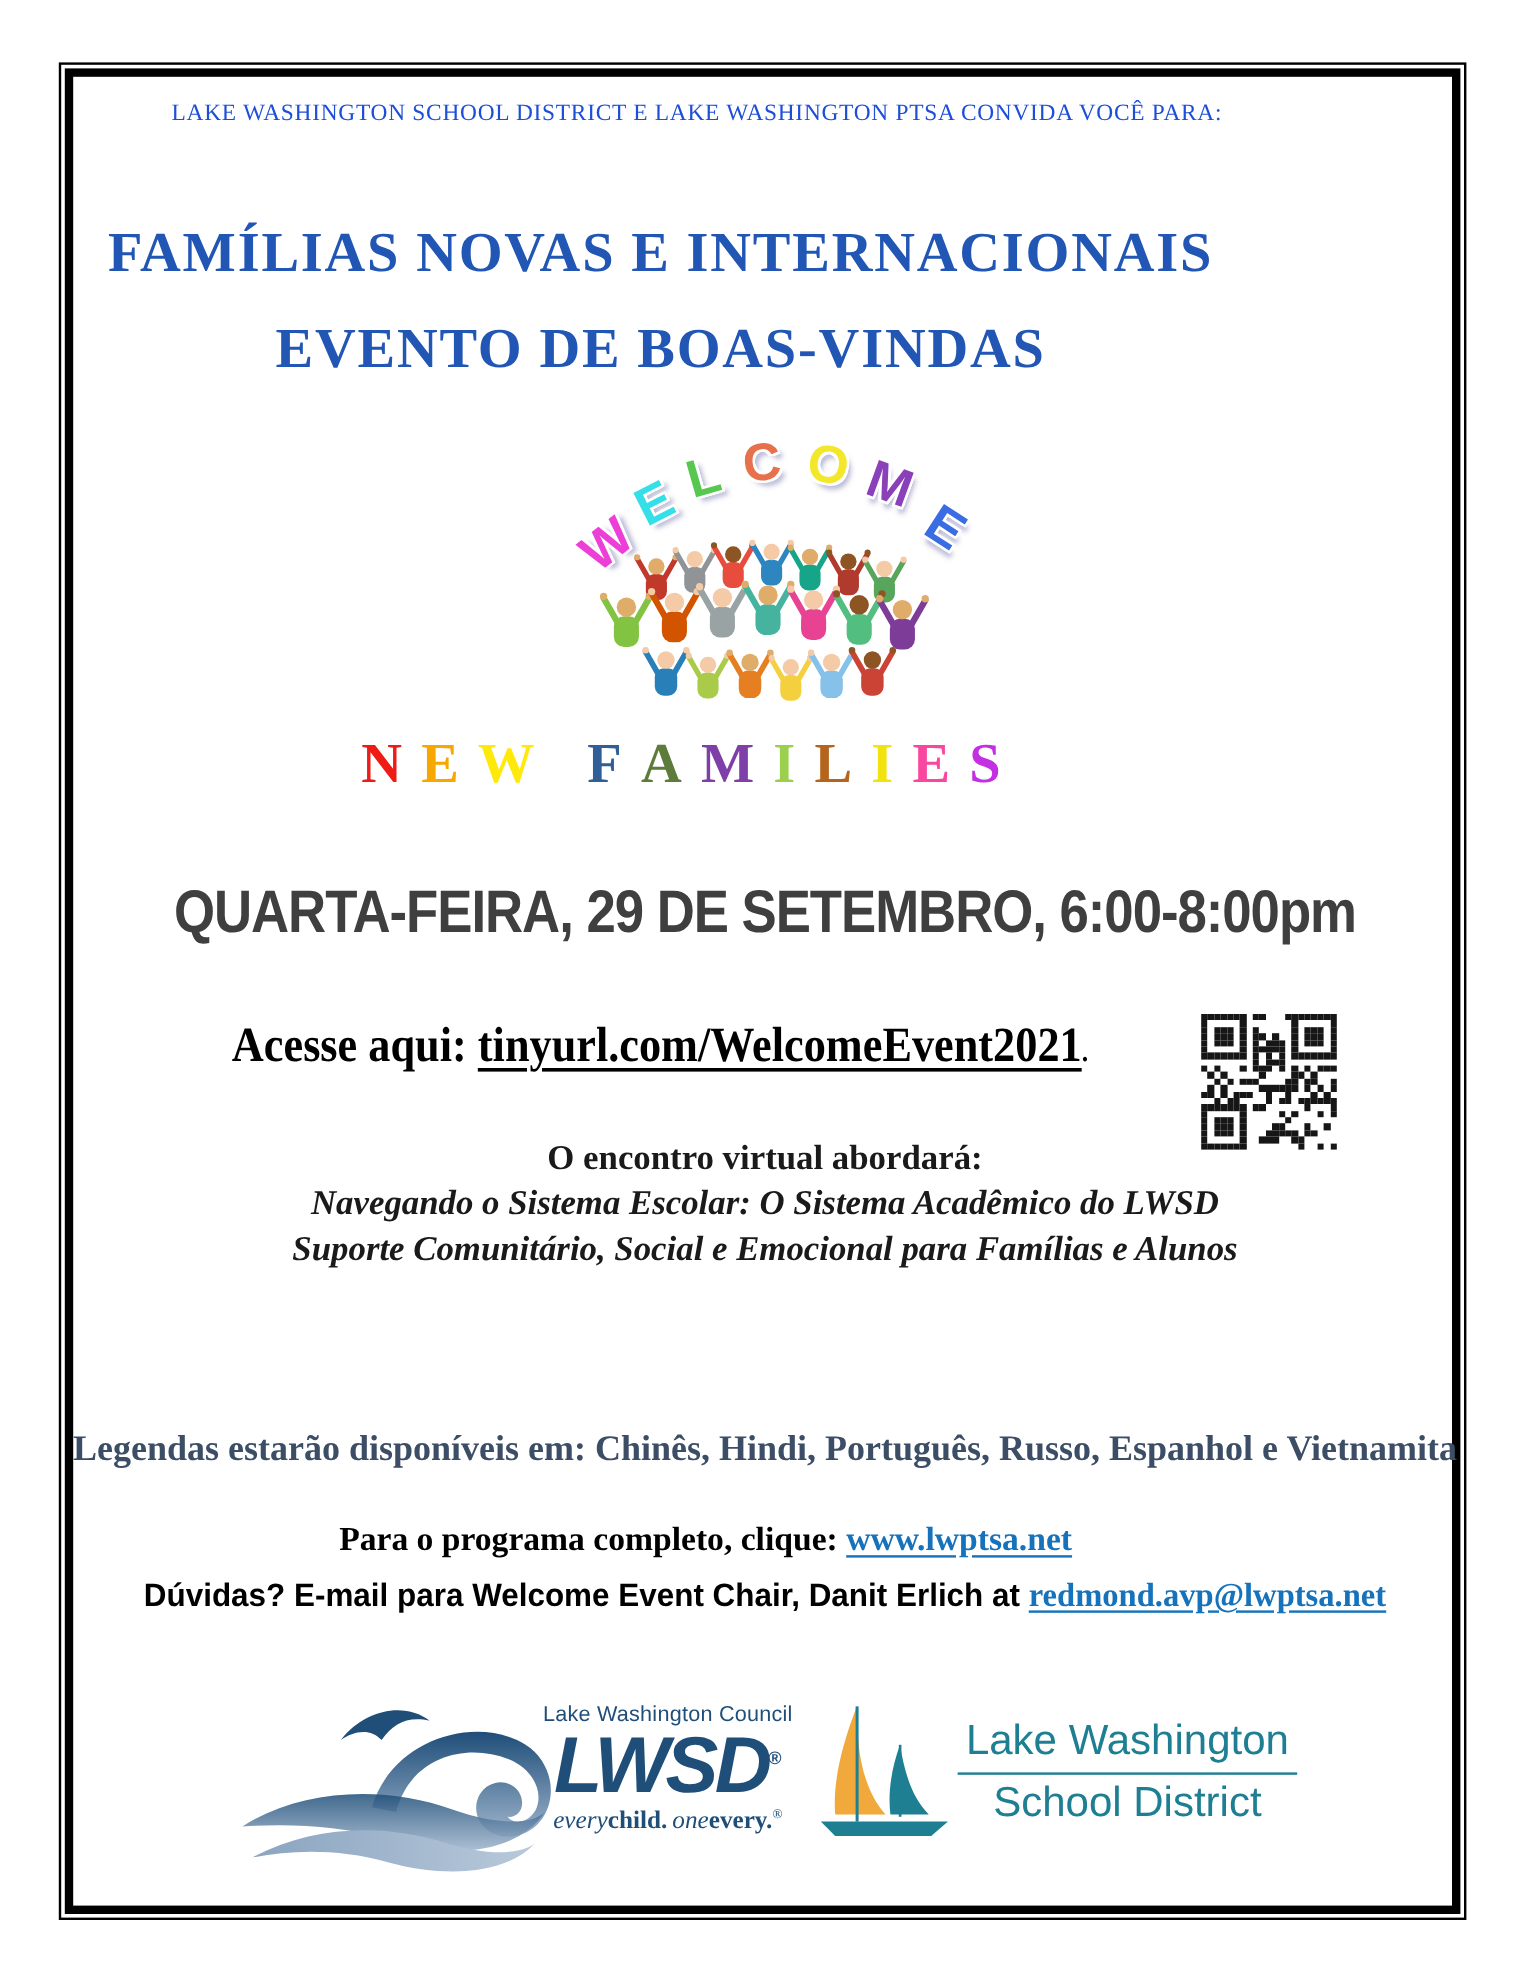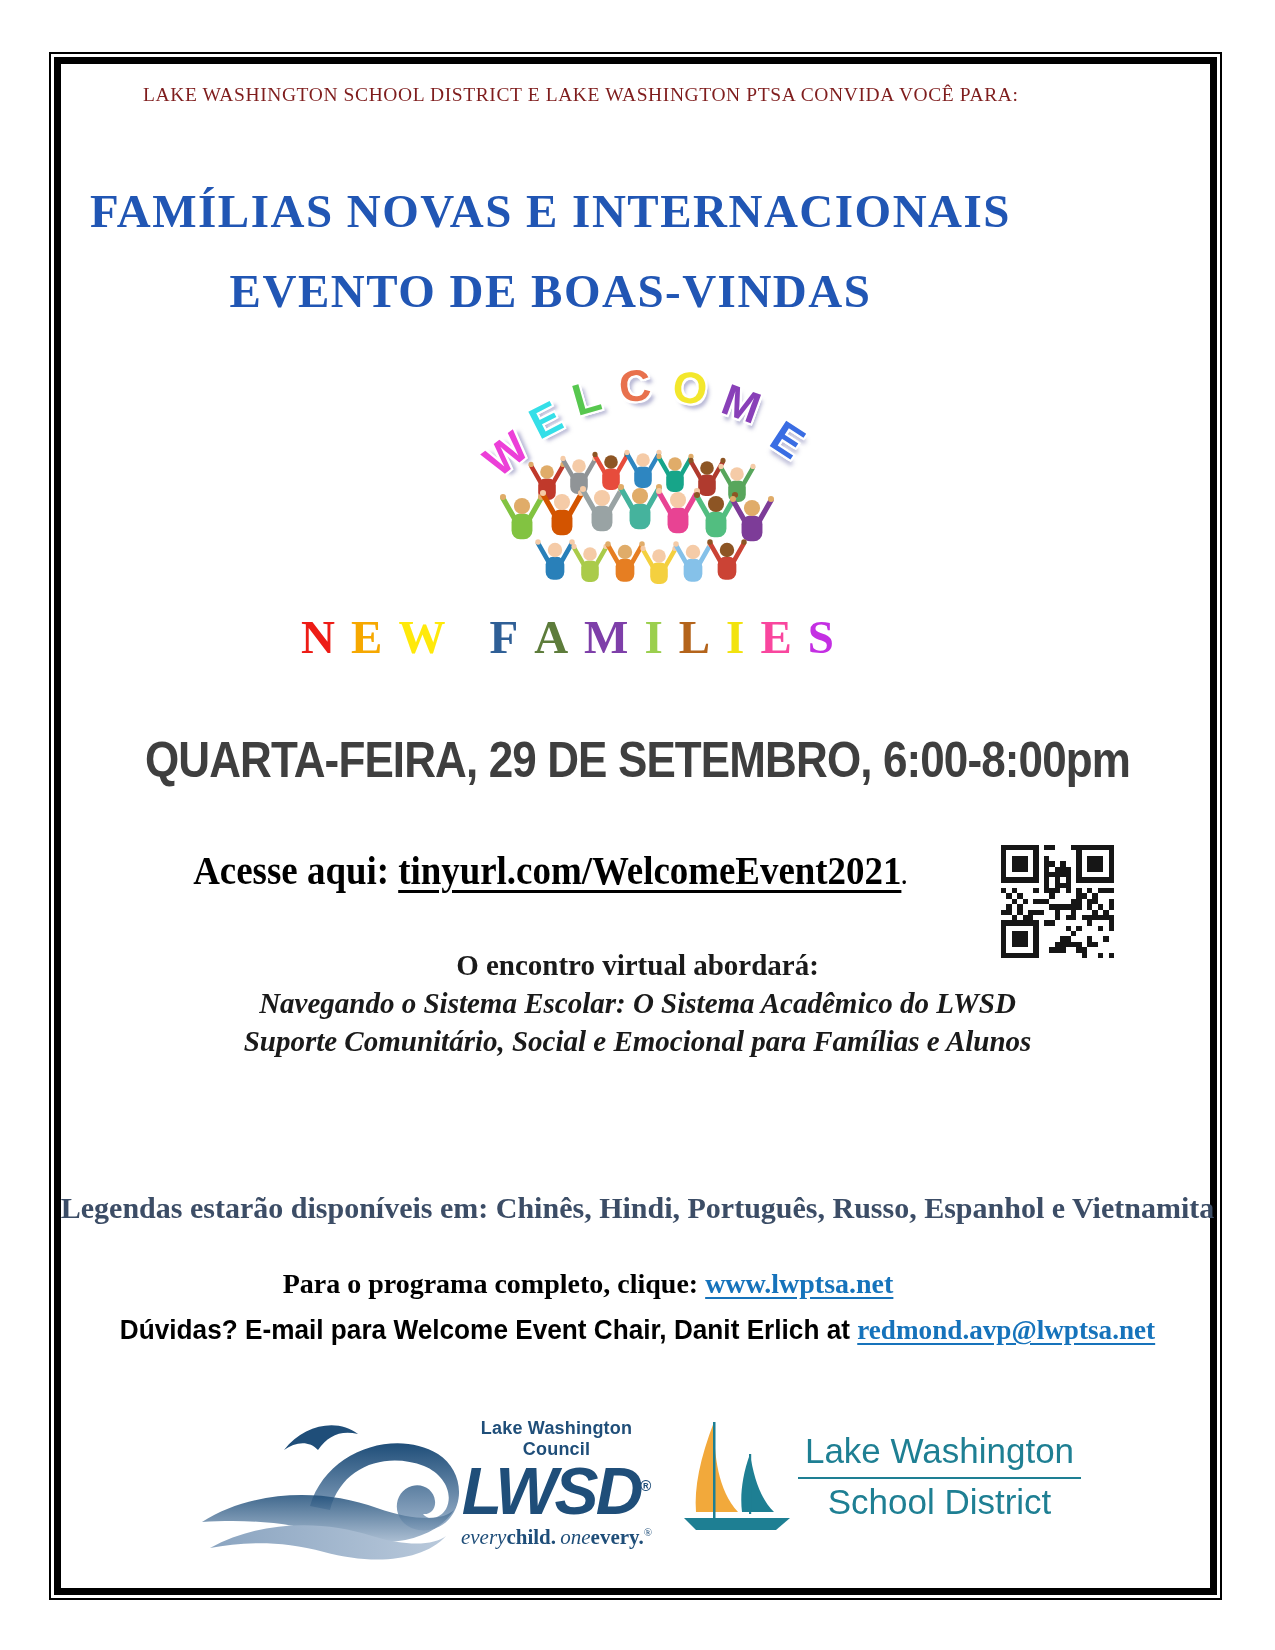--- a/index.html
+++ b/index.html
@@ -6,21 +6,21 @@
   body{
     width:1275px;height:1650px;background:#ffffff;position:relative;
     font-family:"Liberation Serif", serif;color:#111;overflow:hidden;
   }
   
   .frame-outer{position:absolute;left:49px;top:52px;width:1173px;height:1548px;
     border:2px solid #000;box-sizing:border-box;padding:3px;}
   .frame-inner{width:100%;height:100%;border:7px solid #000;box-sizing:border-box;}
 
   
-  .kicker{position:absolute;left:143px;top:84px;font-size:19.5px;letter-spacing:.6px;color:#7f1d1d;}
+  .kicker{position:absolute;left:143px;top:84px;font-size:19.5px;letter-spacing:.6px;color:#1d4ed8;}
   .title{position:absolute;left:0;width:1101px;text-align:center;font-weight:bold;
     font-size:47px;letter-spacing:1.5px;}
   .title1{top:184px;}
   .title2{top:264px;}
 
   
   .welcome-box{position:absolute;left:427px;top:354px;width:420px;height:260px;}
   .welcome-letter{position:absolute;font-family:"Liberation Sans",sans-serif;font-weight:bold;
     font-size:44px;line-height:1;
     text-shadow:-2px 0 0 #fff,2px 0 0 #fff,0 -2px 0 #fff,0 2px 0 #fff,
@@ -69,21 +69,21 @@
   .duvidas{position:absolute;top:1314px;left:0;width:1275px;text-align:center;
     font-family:"Liberation Sans",sans-serif;font-weight:bold;font-size:27px;color:#000;
     transform:scaleX(.97);transform-origin:50% 50%;}
   .duvidas a{color:#1673bb;font-family:"Liberation Serif",serif;font-size:28px;
     text-decoration:underline;text-underline-offset:4px;}
 
   
   .ptsa-logo{position:absolute;left:192px;top:1396px;width:475px;height:172px;}
   .ptsa-wave{position:absolute;left:0;top:6px;width:268px;height:160px;}
   .ptsa-text{position:absolute;left:254px;top:22px;width:221px;text-align:center;color:#1f4e79;}
-  .ptsa-council{font-family:"Liberation Sans",sans-serif;font-weight:bold;font-size:18px;letter-spacing:.2px;}
+  .ptsa-council{font-family:"Liberation Sans",sans-serif;font-weight:normal;font-size:18px;letter-spacing:.2px;}
   .ptsa-acronym{font-family:"Liberation Sans",sans-serif;font-weight:bold;font-style:italic;
     font-size:66px;line-height:.95;letter-spacing:-3px;}
   .ptsa-reg{font-size:15px;vertical-align:super;font-style:normal;letter-spacing:0;}
   .ptsa-tagline{font-size:21px;margin-top:2px;}
   .tg-it{font-style:italic;}
   .tg-b{font-weight:bold;}
   .tg-reg{font-size:11px;vertical-align:super;}
 
   .lwsd-logo{position:absolute;left:668px;top:1418px;width:415px;height:148px;}
   .lwsd-boats{position:absolute;left:0;top:0;width:128px;height:130px;}

